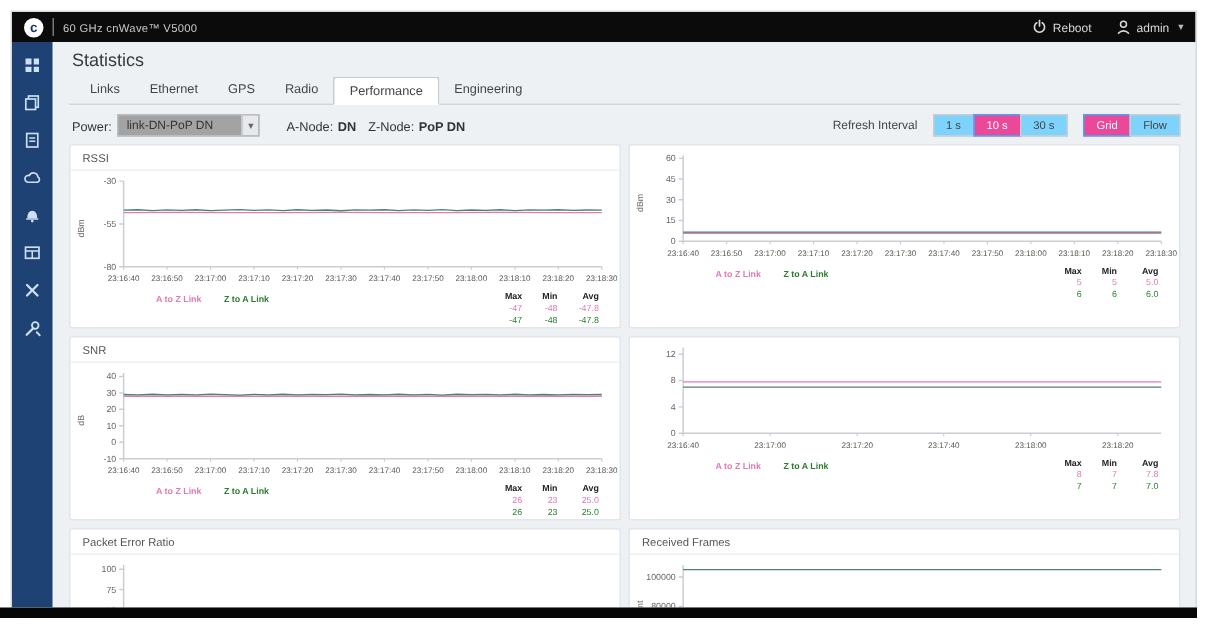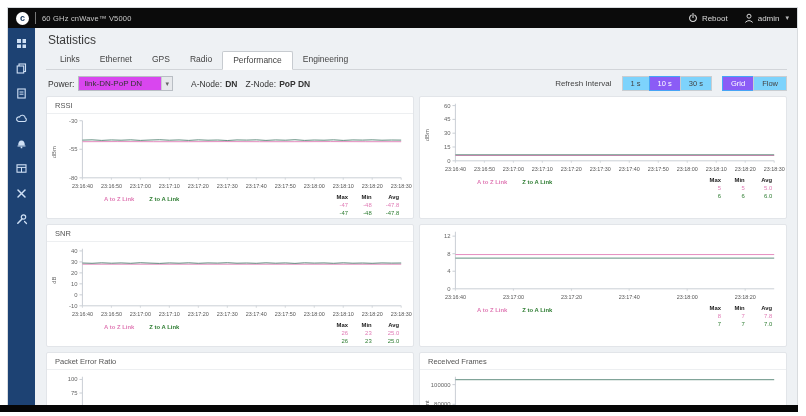--- a/index.html
+++ b/index.html
@@ -16,31 +16,31 @@
   .app-body{display:flex;height:377px;}
   .sidebar{width:27px;background:#1d4273;display:flex;flex-direction:column;align-items:center;padding-top:9px;gap:12px;flex-shrink:0;}
   .s-icon{width:13px;height:13px;display:flex;align-items:center;justify-content:center;cursor:pointer;}
   .main{flex:1;padding:3px 10px 0 11px;overflow:hidden;}
   .page-title{font-size:12px;color:#3a3a3a;font-weight:400;margin:2px 0 4px 2px;}
   .tabs{display:flex;border-bottom:1px solid #d2d5d9;padding-left:4px;font-size:8.5px;color:#444;}
   .tab{padding:3px 10px 4px;cursor:pointer;}
   .tab.active{background:#fff;border:1px solid #c7cbd0;border-bottom:1px solid #fff;margin-bottom:-1px;border-radius:2px 2px 0 0;}
   .controls{display:flex;align-items:center;margin:6px 0 5px 2px;font-size:8.5px;color:#333;}
   .ctl-label{margin-right:4px;}
-  .select{display:flex;align-items:stretch;border:1px solid #b9bec4;background:#d946ef;font-size:8px;color:#333;margin-right:10px;cursor:pointer;}
+  .select{display:flex;align-items:stretch;border:1px solid #b9bec4;background:#a3a3a3;font-size:8px;color:#333;margin-right:10px;cursor:pointer;}
   .select .val{padding:2px 5px;min-width:72px;}
   .select .sel-caret{background:#e7e9ec;border-left:1px solid #c9cdd1;padding:1px 3px;color:#666;font-size:7px;display:flex;align-items:center;}
   .node-lbl{margin:0 3px 0 8px;}
   .node-val{font-weight:700;}
   .ctl-right{margin-left:auto;display:flex;align-items:center;gap:10px;}
   .refresh-lbl{font-size:8px;color:#444;}
   .btn-group{display:flex;}
   .btn{border:1px solid #c9cdd1;background:#7dd3fc;padding:2px 8px;font-size:7.5px;color:#444;margin-left:-1px;cursor:pointer;}
   .btn:first-child{margin-left:0;}
-  .btn.active{background:#8b5cf6;border-color:#47a4f5;color:#fff;}
+  .btn.active{background:#ec4899;border-color:#47a4f5;color:#fff;}
   .charts{display:grid;grid-template-columns:1fr 1fr;gap:5px;margin-top:2px;}
   .panel{background:#fff;border:1px solid #e2e5e9;border-radius:2px;height:121px;overflow:hidden;}
   .panel-h{font-size:7.5px;color:#555;padding:4px 8px 3px;border-bottom:1px solid #edeff1;}
   .chart-box{height:104px;}
   .chart-box svg{display:block;}
   .bottom-bar{position:absolute;left:0;top:405px;width:798px;height:7px;background:#060606;}
 </style>
 </head>
 <body>
 

